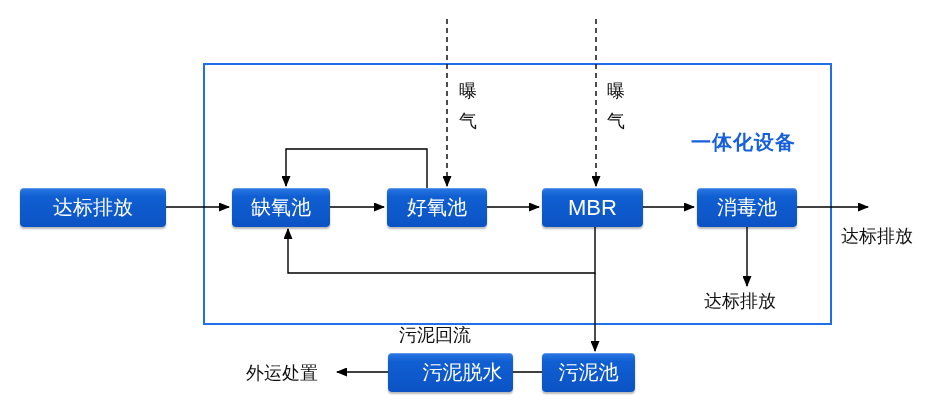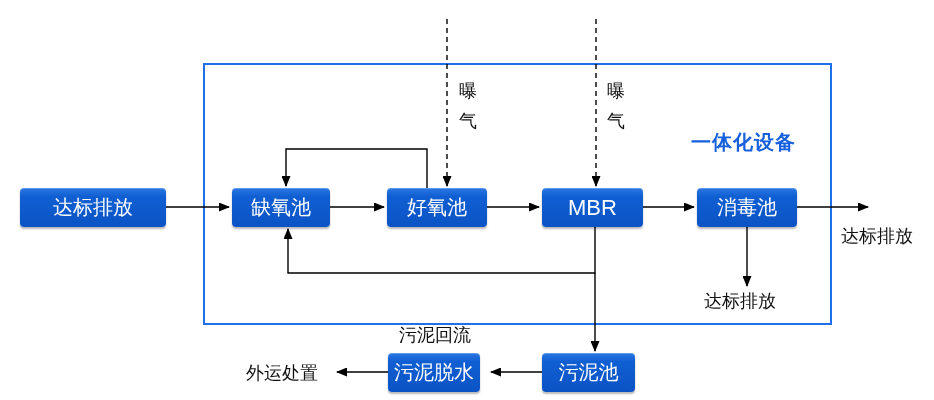--- a/index.html
+++ b/index.html
@@ -21,21 +21,21 @@
     box-shadow:0 2px 2px rgba(0,0,0,.28), inset 0 1px 0 rgba(255,255,255,.25);
     color:#fff;display:flex;align-items:center;justify-content:center;
     font-size:20px;white-space:nowrap;
   }
   .box-grid{left:20px;top:188px;width:146px;}
   .box-anoxic{left:232px;top:188px;width:98px;}
   .box-aerobic{left:387px;top:188px;width:100px;}
   .box-mbr{left:542px;top:188px;width:101px;font-size:22px;}
   .box-disinfect{left:697px;top:188px;width:100px;}
   .box-sludge{left:542px;top:353px;width:93px;}
-  .box-dewater{left:388px;top:353px;width:92px;}
+  .box-dewater{left:388px;top:353px;width:101px;padding-left:24px;}
   .lbl{position:absolute;color:#111;font-size:18px;white-space:nowrap;}
   .lbl-mixed{left:318px;top:115px;}
   .lbl-sludge-return{left:399px;top:287px;margin-top:36px;}
   .lbl-reclaimed{left:841px;top:224px;}
   .lbl-discharge{left:704px;top:289px;}
   .lbl-disposal{left:246px;top:361px;}
   .vlbl{
     position:absolute;width:22px;font-size:18px;line-height:30px;text-align:center;
     color:#111;word-break:break-all;white-space:normal;
   }

